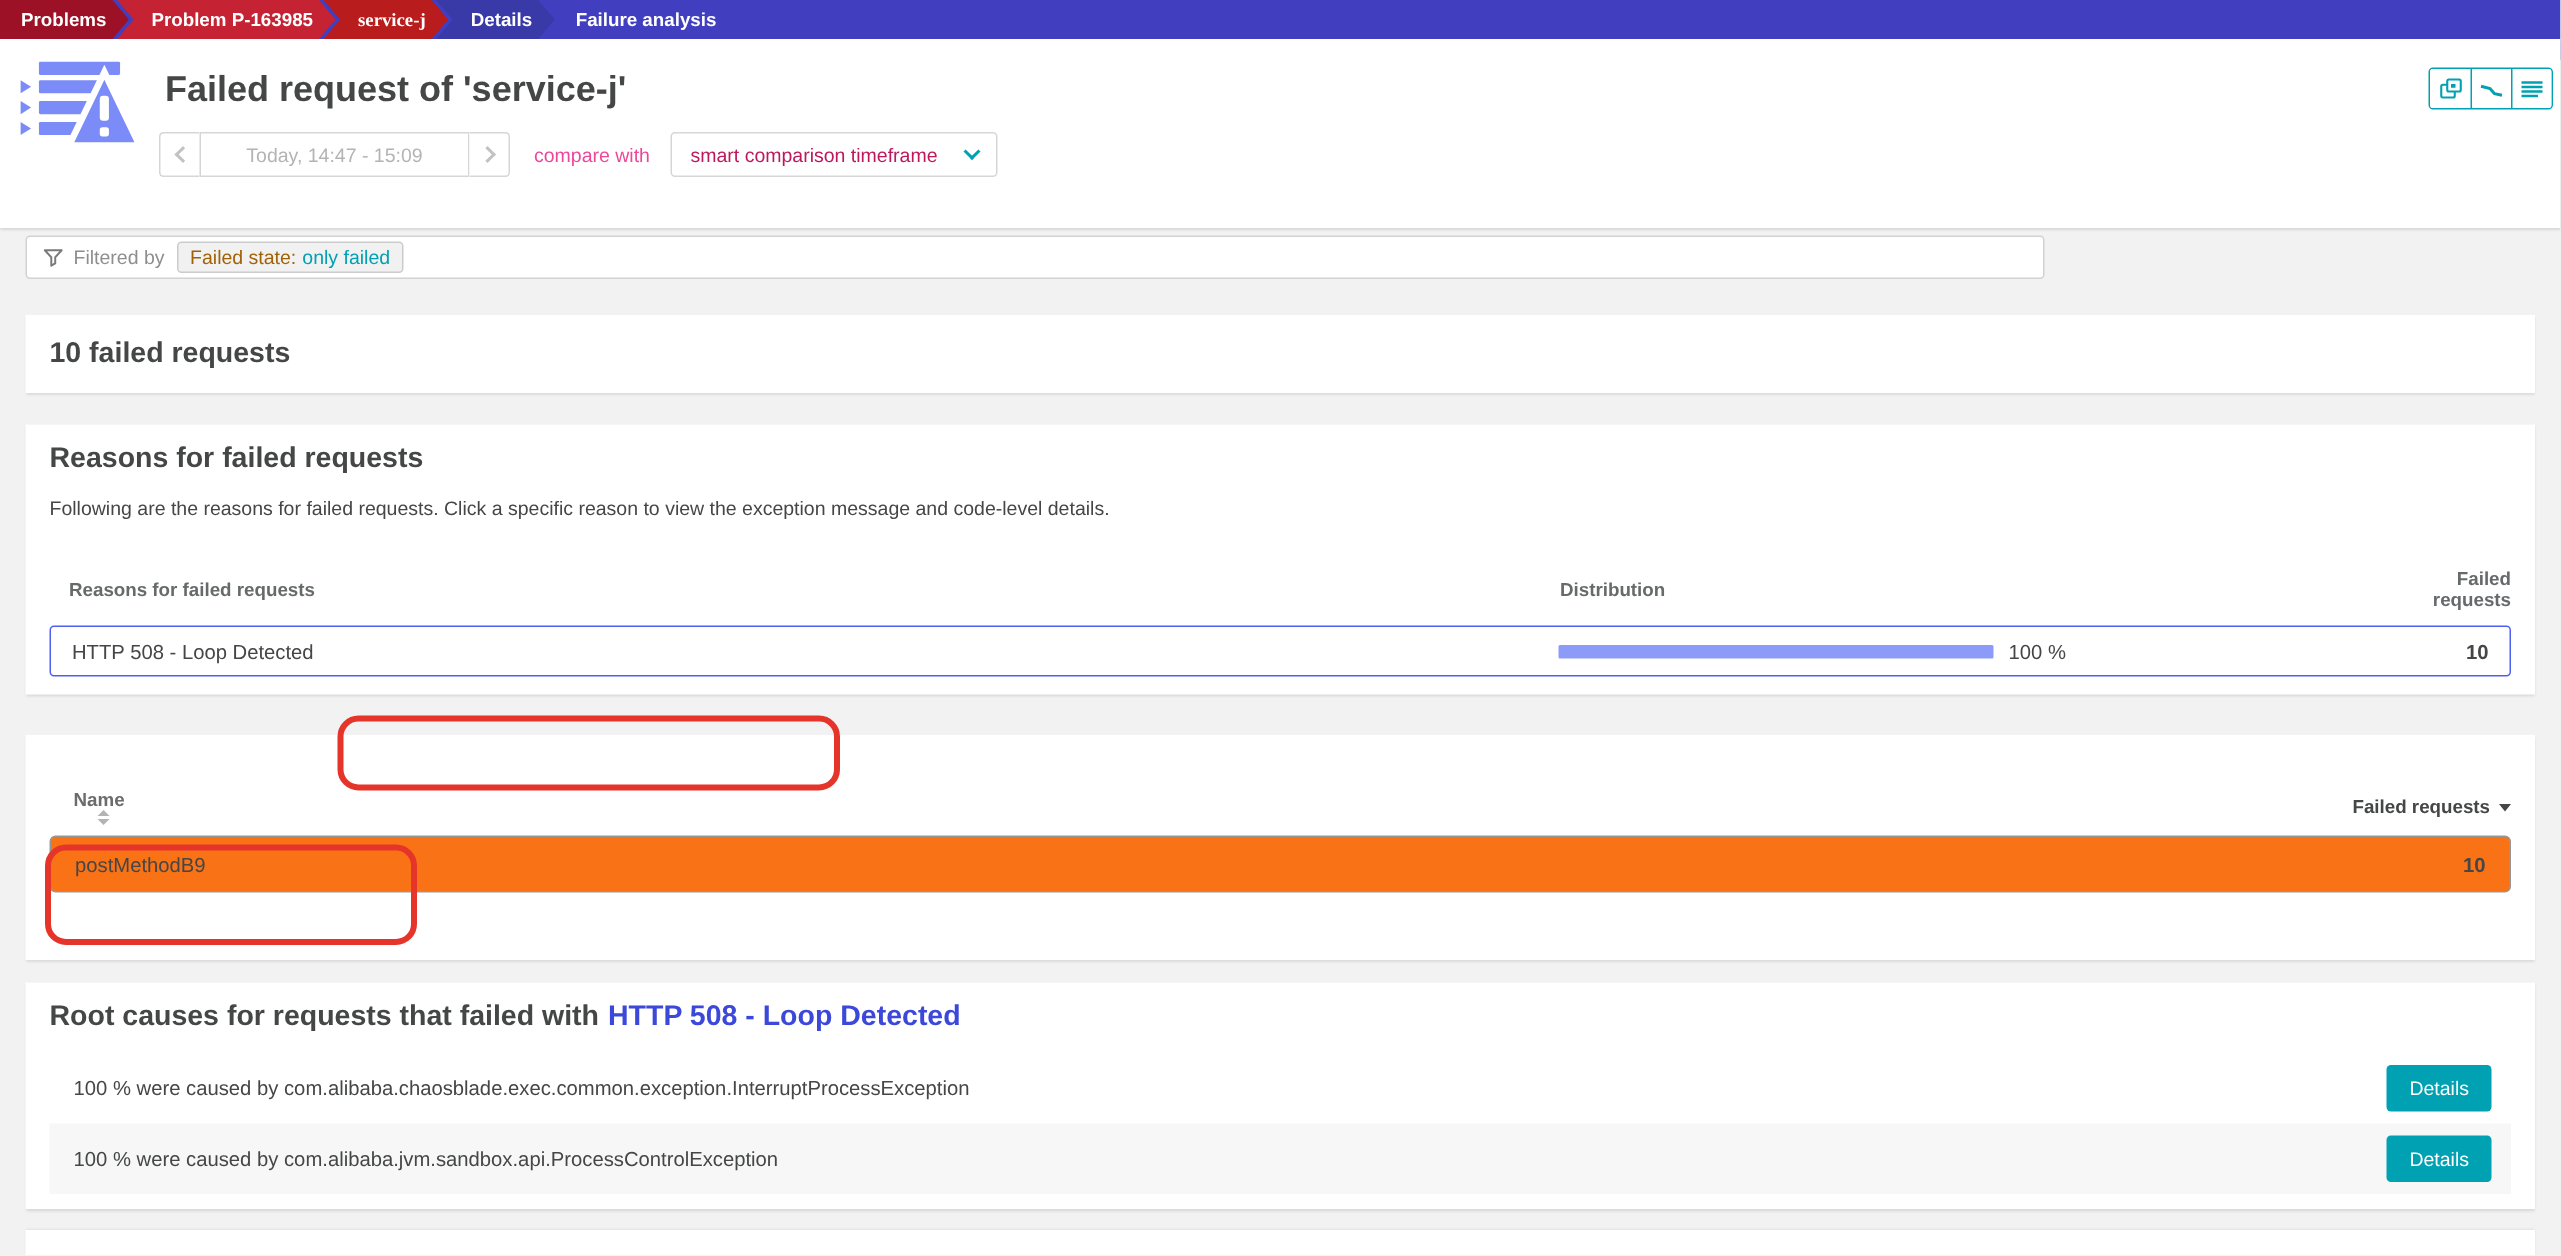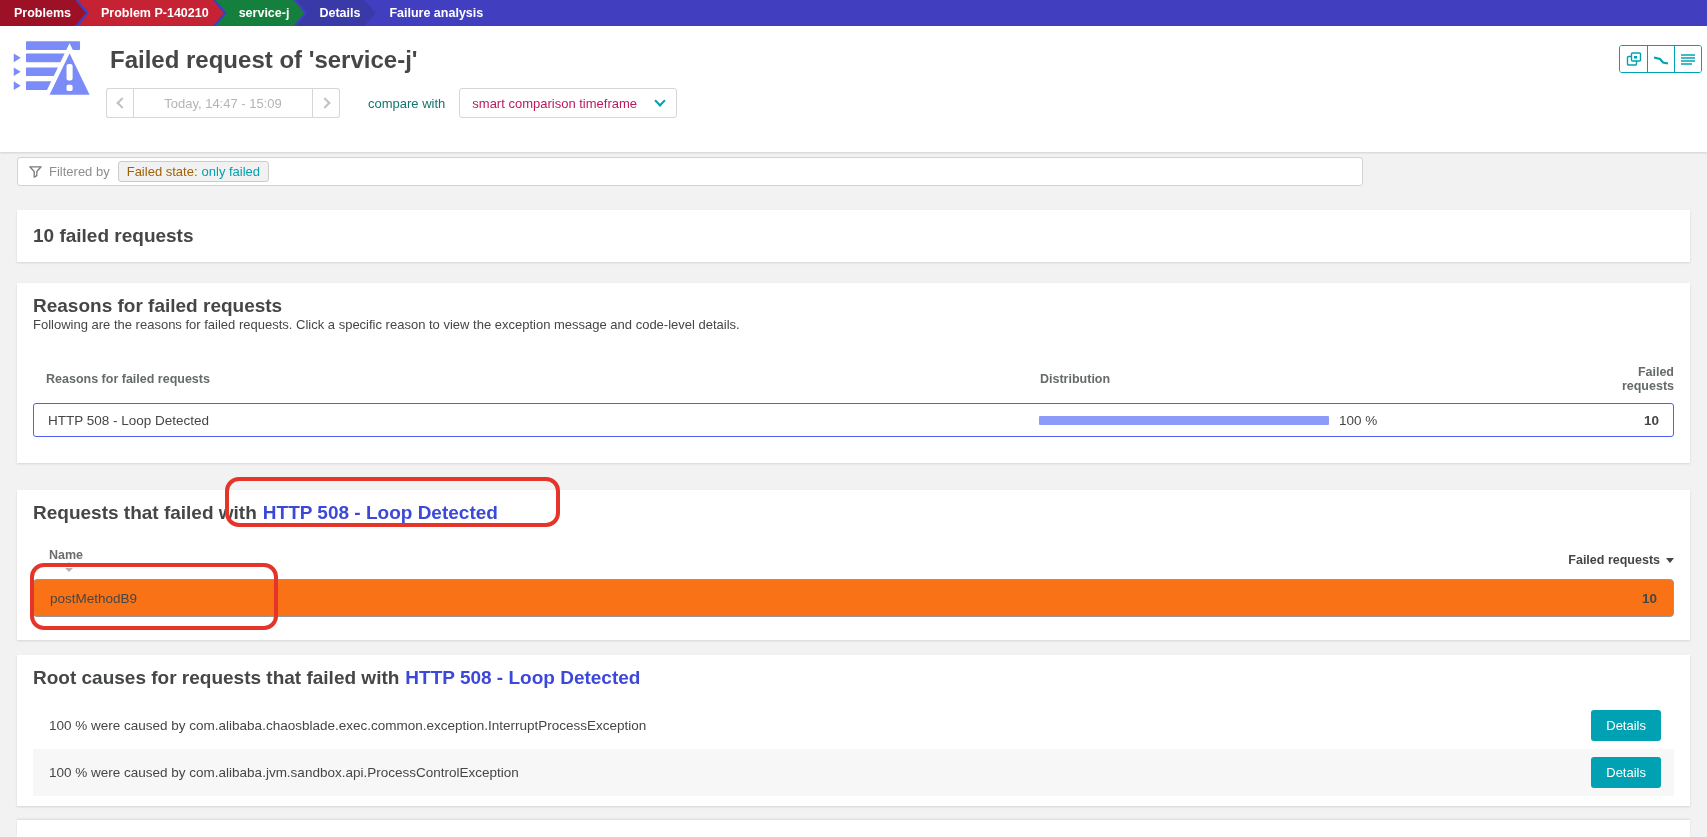--- a/index.html
+++ b/index.html
@@ -5,37 +5,37 @@
   * { box-sizing: border-box; margin: 0; padding: 0; }
   html,body { width:1707px; height:837px; background:#f2f2f2; font-family:"Liberation Sans", sans-serif; color:#454646; overflow:hidden; }
   .page { position:relative; width:1707px; height:837px; background:#f2f2f2; }
 
   
   .topbar { position:absolute; left:0; top:0; width:1707px; height:40px; background:#413fc0; display:flex; align-items:flex-start; overflow:hidden; }
   .crumb { position:relative; display:flex; align-items:center; color:#fff; font-size:12.5px; font-weight:bold; line-height:26px; padding:0 15px 0 23px; margin-left:-8px; white-space:nowrap; cursor:pointer;
            clip-path: polygon(0 0, calc(100% - 11px) 0, 100% 50%, calc(100% - 11px) 100%, 0 100%, 11px 50%); }
   .crumb:nth-child(1) { margin-left:0; padding-left:14px; clip-path: polygon(0 0, calc(100% - 11px) 0, 100% 50%, calc(100% - 11px) 100%, 0 100%); background:#9c1126; }
   .crumb:nth-child(2) { background:#c52233; }
-  .crumb:nth-child(3) { background:#15803d; }
+  .crumb:nth-child(3) { background:#b91c1c;font-family:Liberation Serif, serif; }
   .crumb:nth-child(4) { background:#3939a8; }
   .crumb:nth-child(5) { background:transparent; clip-path:none; padding-left:22px; cursor:default; }
 
   
   .header { position:absolute; left:0; top:26px; width:1707px; height:126px; background:#fff; box-shadow:0 1px 2px rgba(0,0,0,.14);text-decoration:underline; }
   .app-icon { position:absolute; left:12px; top:12px; }
   .page-title { position:absolute; left:110px; top:20px; font-size:24px; font-weight:bold; color:#454646; }
   .time-row { position:absolute; left:106px; top:62px; height:30px; display:flex; align-items:center; }
   .tf-btn { width:27px; height:30px; background:#fff; border:1px solid #d6d6d6; display:flex; align-items:center; justify-content:center; cursor:pointer; }
   .tf-btn.prev { border-radius:3px 0 0 3px; border-right:none; }
   .tf-btn.next { border-radius:0 3px 3px 0; border-left:none; }
   .tf-display { width:180px; height:30px; border:1px solid #d6d6d6; display:flex; align-items:center; justify-content:center; font-size:13px; color:#b4b4b4; background:#fff; cursor:pointer; }
   .chev { display:inline-block; width:8px; height:8px; border-left:2px solid #c2c2c2; border-bottom:2px solid #c2c2c2; }
   .chev.left { transform:rotate(45deg); margin-left:3px; }
   .chev.right { transform:rotate(-135deg); margin-right:3px; }
-  .compare-label { margin-left:28px; font-size:13px; color:#0f766e; }
+  .compare-label { margin-left:16px; font-size:13px; color:#ec4899; }
   .dropdown { margin-left:14px; width:218px; height:30px; border:1px solid #d6d6d6; border-radius:3px; background:#fff; display:flex; align-items:center; justify-content:space-between; padding:0 12px; font-size:13px; color:#be185d; cursor:pointer; }
   .chev.down { border-color:#00a1b2; transform:rotate(-45deg); margin-top:-4px; }
   .view-group { position:absolute; right:5px; top:19px; display:flex; border:1px solid #00a1b2; border-radius:3px; overflow:hidden; background:#fff; }
   .view-btn { width:27px; height:26px; display:flex; align-items:center; justify-content:center; cursor:pointer; background:#fff; }
   .view-btn + .view-btn { border-left:1px solid #00a1b2; }
 
   
   .filterbar { position:absolute; left:17px; top:157px; width:1346px; height:29px; background:#fff; border:1px solid #d2d2d2; border-radius:3px; display:flex; align-items:center; padding:0 10px; }
   .filter-label { font-size:13px; color:#8e8e8e; margin:0 8px 0 6px; }
   .filter-chip { display:flex; align-items:center; gap:4px; background:#f1f1f1; border:1px solid #cccccc; border-radius:3px; padding:2px 8px; font-size:13px; cursor:pointer; }
@@ -46,21 +46,21 @@
   .card { position:absolute; left:17px; width:1673px; background:#fff; box-shadow:0 1px 2px rgba(0,0,0,.12); padding:12px 16px; }
   .card-summary { top:210px; height:52px; display:flex; align-items:center; }
   .card-reasons { top:283px; height:180px; }
   .card-requests { top:490px; height:150px; }
   .card-rootcauses { top:655px; height:151px; }
   .bottom-sliver { position:absolute; left:17px; top:820px; width:1673px; height:17px; background:#fff; box-shadow:0 -1px 2px rgba(0,0,0,.10); }
 
   .h1 { font-size:19px; font-weight:bold; color:#454646; }
   .h2 { font-size:19px; font-weight:bold; color:#454646; }
   .h2 .link-part { color:#3c48d9; margin-left:6px; }
-  .subtitle { font-size:13px; color:#454646; margin-top:0; }
+  .subtitle { font-size:13px; color:#454646; margin-top:14px; }
 
   
   .r-grid { display:grid; grid-template-columns: 1fr 544px 90px; align-items:center; }
   .r-head { margin-top:33px; font-size:12.5px; font-weight:bold; color:#666a6b; }
   .r-head .c1 { padding-left:13px; }
   .r-head .c3 { text-align:right; }
   .reason-row { margin-top:10px; height:34px; border:1px solid #4f5ff0; border-radius:3px; background:#fff; cursor:pointer; }
   .reason-row .r-grid { height:100%; }
   .reason-row .c1 { padding-left:14px; font-size:13.5px; color:#454646; }
   .dist-cell { display:flex; align-items:center; gap:10px; }
@@ -94,21 +94,21 @@
   .anno-1 { left:225px; top:477px; width:335px; height:50px; }
   .anno-2 { left:30px; top:563px; width:248px; height:67px; }
 </style>
 </head>
 <body>
 
 <div class="page">
 
   <nav class="topbar">
     <div class="crumb">Problems</div>
-    <div class="crumb">Problem P-140210</div>
+    <div class="crumb">Problem P-163985</div>
     <div class="crumb">service-j</div>
     <div class="crumb">Details</div>
     <div class="crumb">Failure analysis</div>
   </nav>
 
   <header class="header">
     <span class="app-icon">
       <svg width="82" height="64" viewBox="0 0 94 70">
         <g fill="#7b8cf8">
           <rect x="16" y="2" width="62" height="10" rx="1"></rect>
@@ -196,23 +196,20 @@
               <span class="dist-fill" style="display: block; width: 100%;"></span>
             </span>
           <span class="dist-pct">100 %</span>
         </div>
         <div class="c3">10</div>
       </div>
     </div>
   </section>
 
   <section class="card card-requests">
-    <div class="h2">
-      <span>Requests that failed with</span><span class="link-part">HTTP 508 - Loop Detected</span>
-    </div>
     <div class="q-head">
       <span class="name-h">
         <span>Name</span>
         <span class="sort-both">
             <span class="tri up"></span>
             <span class="tri dn"></span>
           </span>
       </span>
       <span class="failed-h">
         <span>Failed requests</span>

